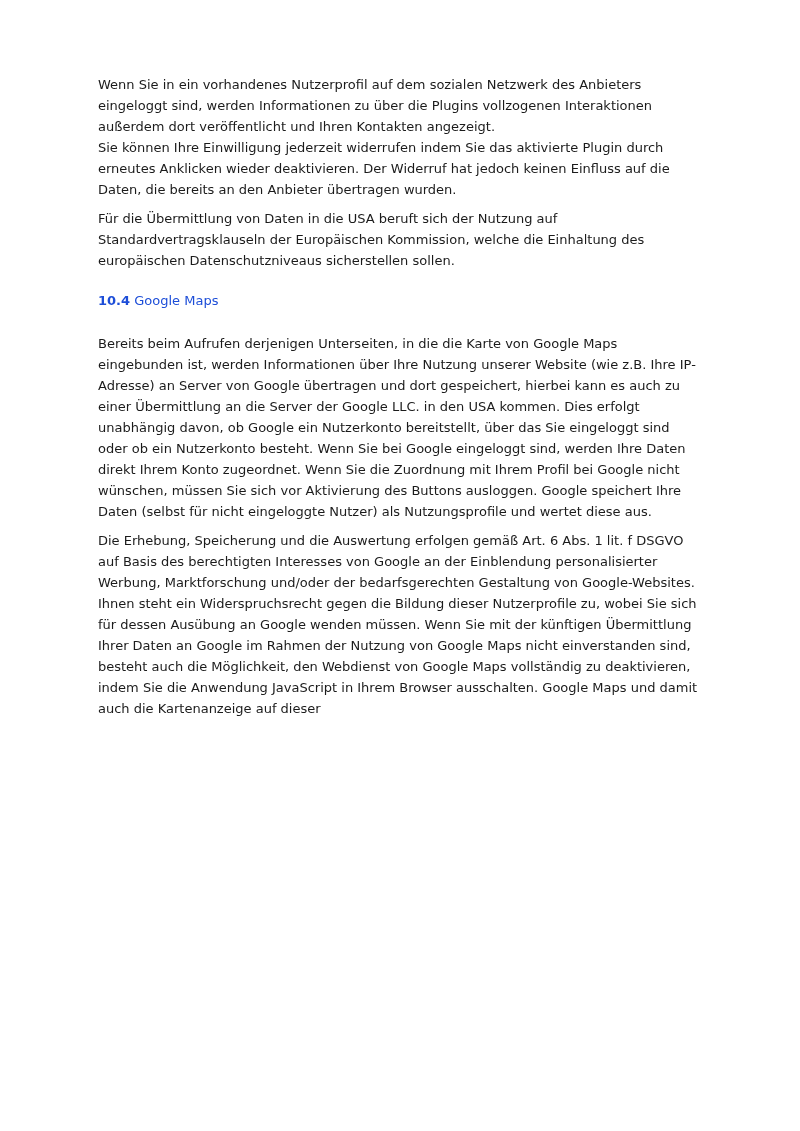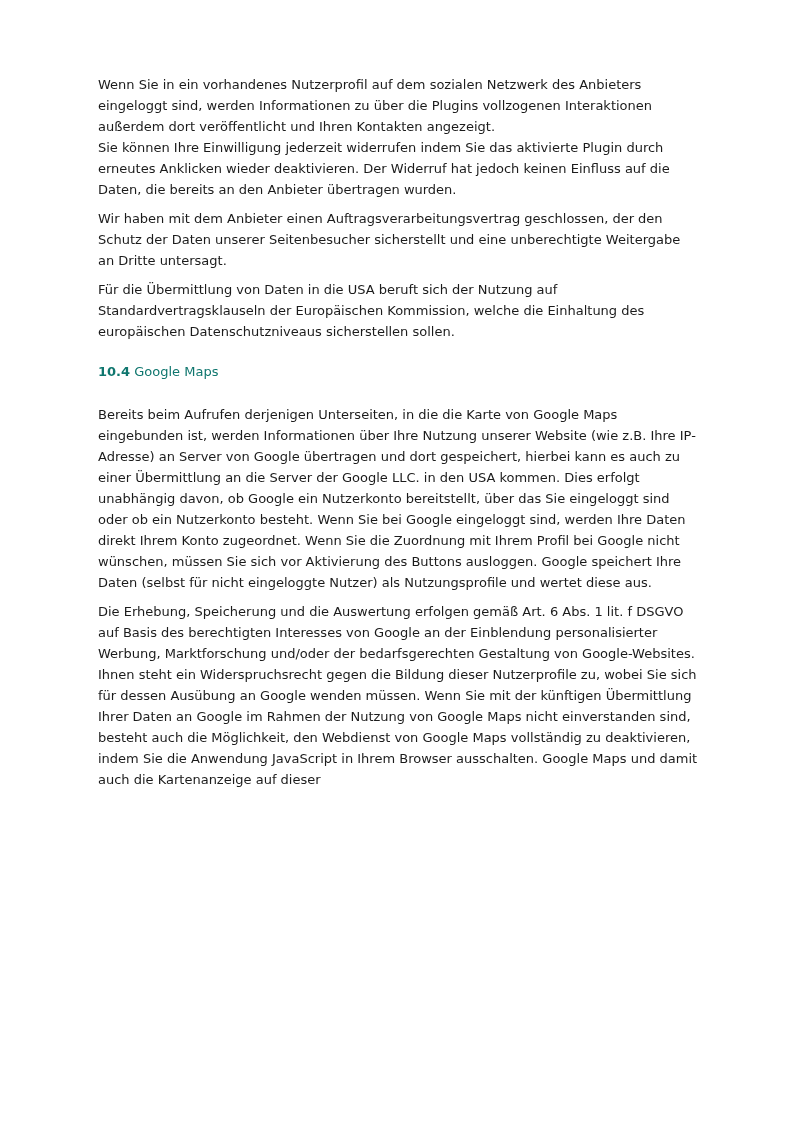--- a/index.html
+++ b/index.html
@@ -32,21 +32,21 @@
     display: block;
   }
   .gap-before {
     margin-top: 22px;
   }
   .section-heading {
     margin: 19px 0 8px 0;
     font-size: 13px;
     line-height: 21px;
     font-weight: normal;
-    color: #0f766e;
+    color: #1d4ed8;
   }
   .section-number {
     font-weight: bold;
   }
   .page-footer {
     position: absolute;
     left: 0;
     top: 1061px;
     width: 800px;
     text-align: center;
@@ -64,21 +64,20 @@
 <div class="page">
 
   <div class="content">
 
     <div class="para">
       <span class="para-line">Wenn Sie in ein vorhandenes Nutzerprofil auf dem sozialen Netzwerk des Anbieters eingeloggt sind, werden Informationen zu über die Plugins vollzogenen Interaktionen außerdem dort veröffentlicht und Ihren Kontakten angezeigt.</span>
       <span class="para-line">Sie können Ihre Einwilligung jederzeit widerrufen indem Sie das aktivierte Plugin durch erneutes Anklicken wieder deaktivieren. Der Widerruf hat jedoch keinen Einfluss auf die Daten, die bereits an den Anbieter übertragen wurden.</span>
     </div>
 
 
-    <div class="para">Wir haben mit dem Anbieter einen Auftragsverarbeitungsvertrag geschlossen, der den Schutz der Daten unserer Seitenbesucher sicherstellt und eine unberechtigte Weitergabe an Dritte untersagt.</div>
 
     <div class="para">Für die Übermittlung von Daten in die USA beruft sich der Nutzung auf Standardvertragsklauseln der Europäischen Kommission, welche die Einhaltung des europäischen Datenschutzniveaus sicherstellen sollen.</div>
 
     <div class="section-heading">
       <span class="section-number">10.4</span>
       <span>Google Maps</span>
     </div>
 
 
 

